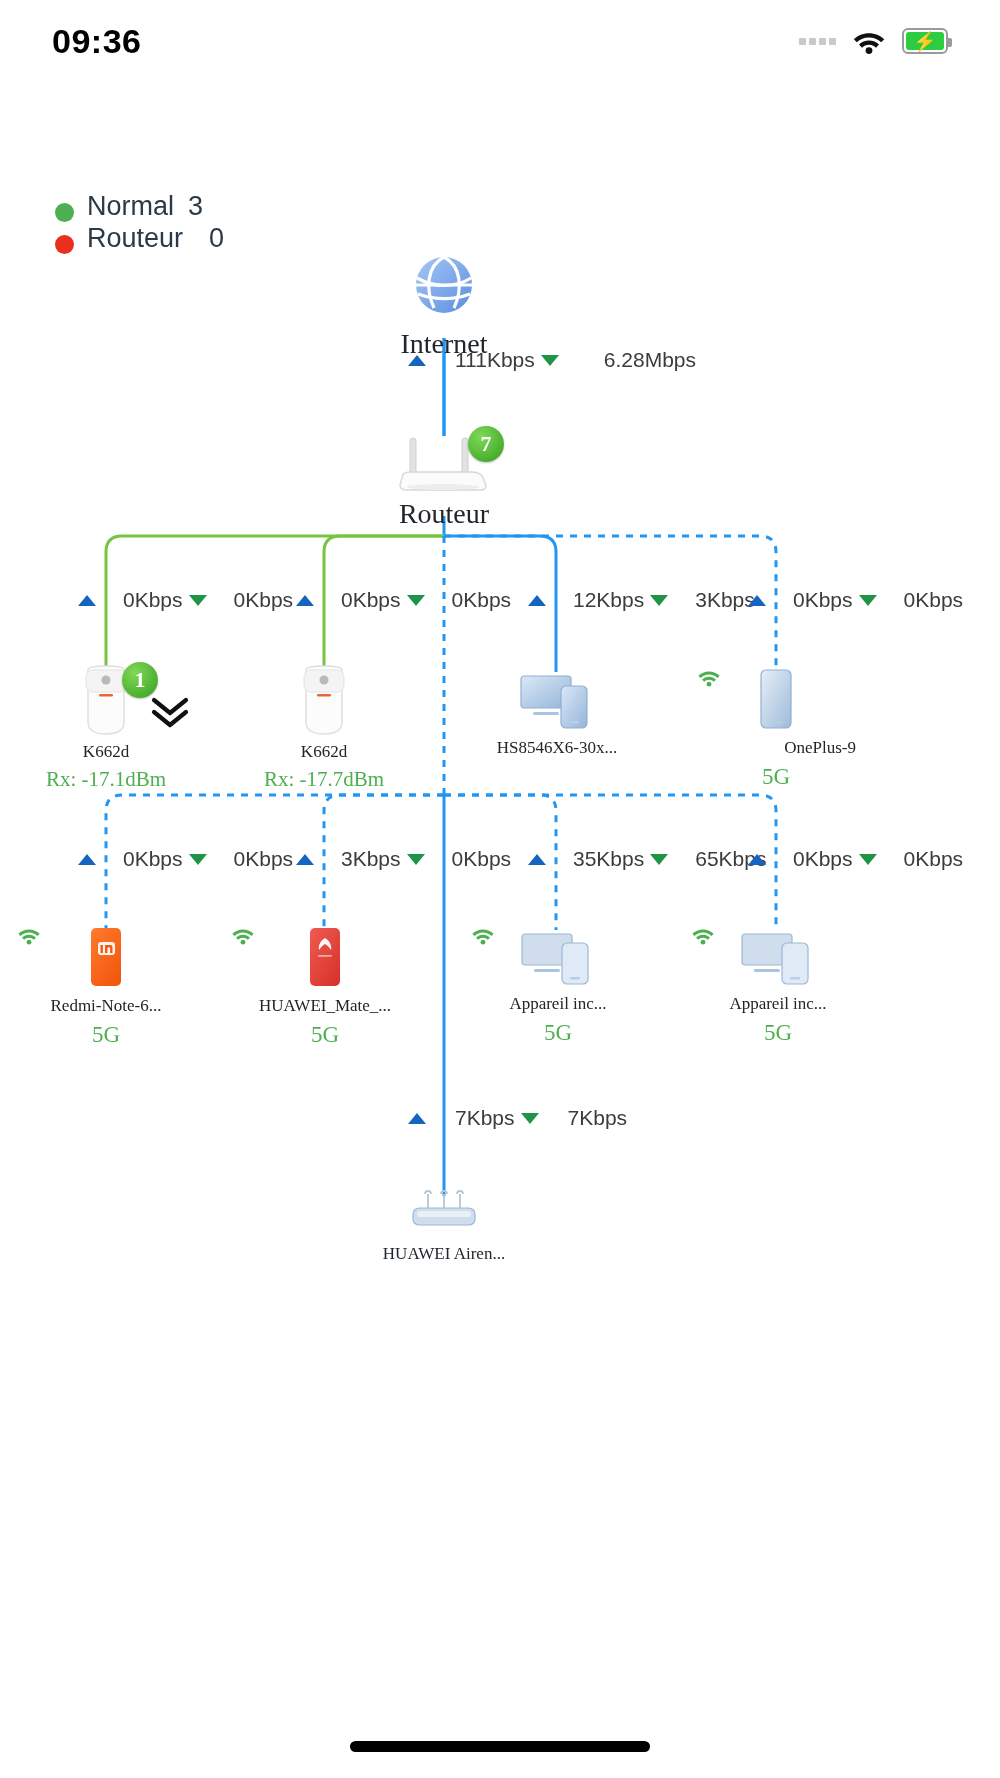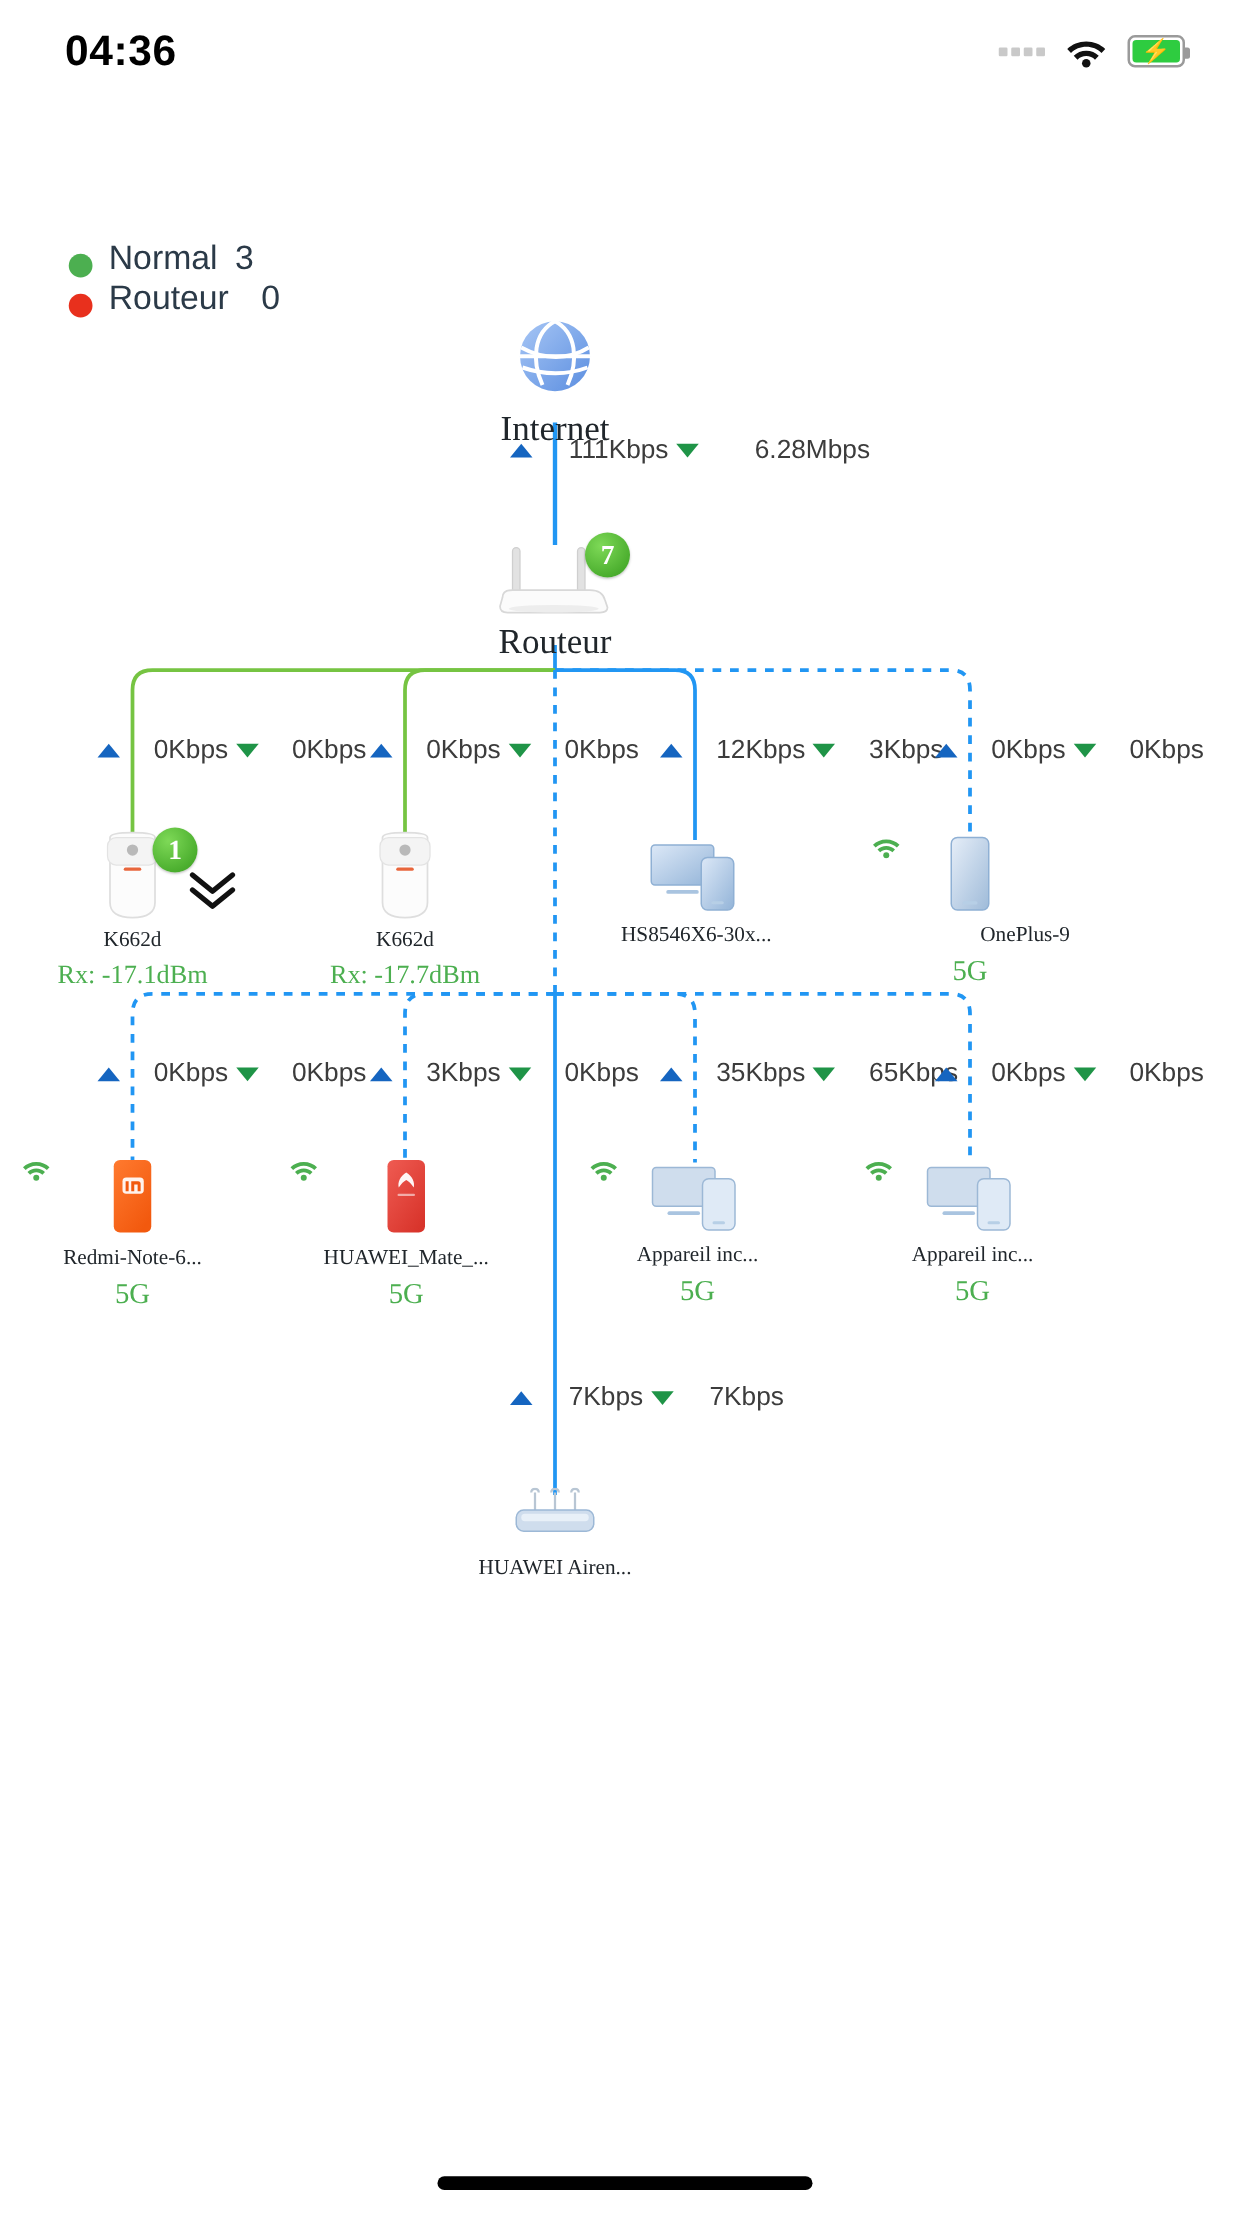--- a/index.html
+++ b/index.html
@@ -96,21 +96,21 @@
     position: absolute; bottom: 26px; left: 50%; transform: translateX(-50%);
     width: 300px; height: 11px; background: #000; border-radius: 6px;
   }
 </style>
 </head>
 <body>
 
 <div id="app">
 
   <div class="statusbar">
-    <div class="clock">04:36</div>
+    <div class="clock">09:36</div>
     <div class="status-right">
       <div class="sig-dots">
         <i></i>
           <i></i>
           <i></i>
           <i></i>
       </div>
       <div class="wifi-ic">
         <svg width="38" height="28" viewBox="0 0 38 28">
           <path d="M19 6.2c6.0 0 11.4 2.3 15.2 6.0l-3.0 3.1C28.0 12.2 23.7 10.4 19 10.4

